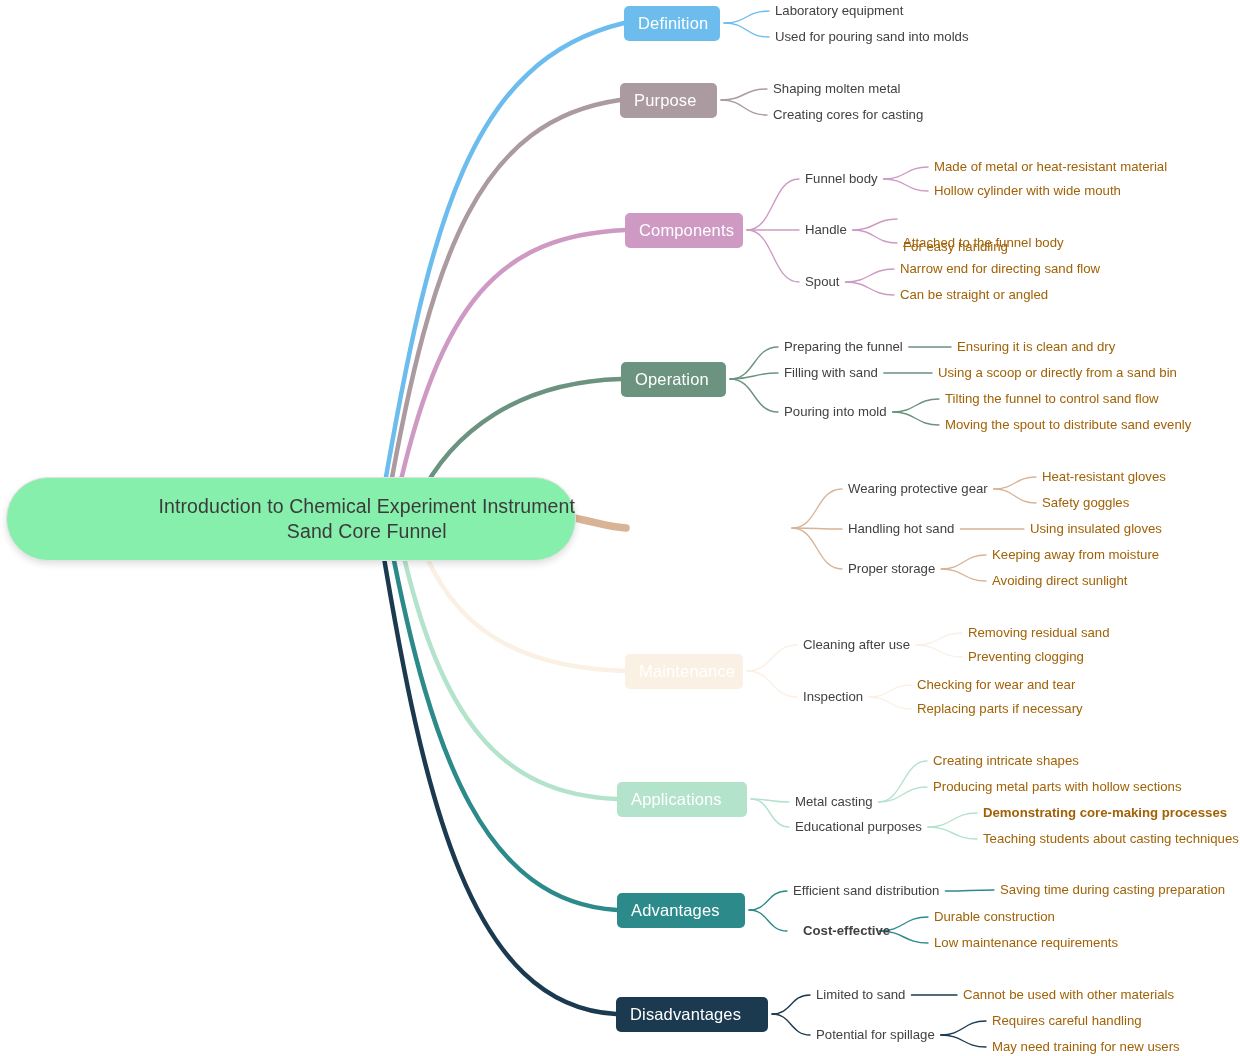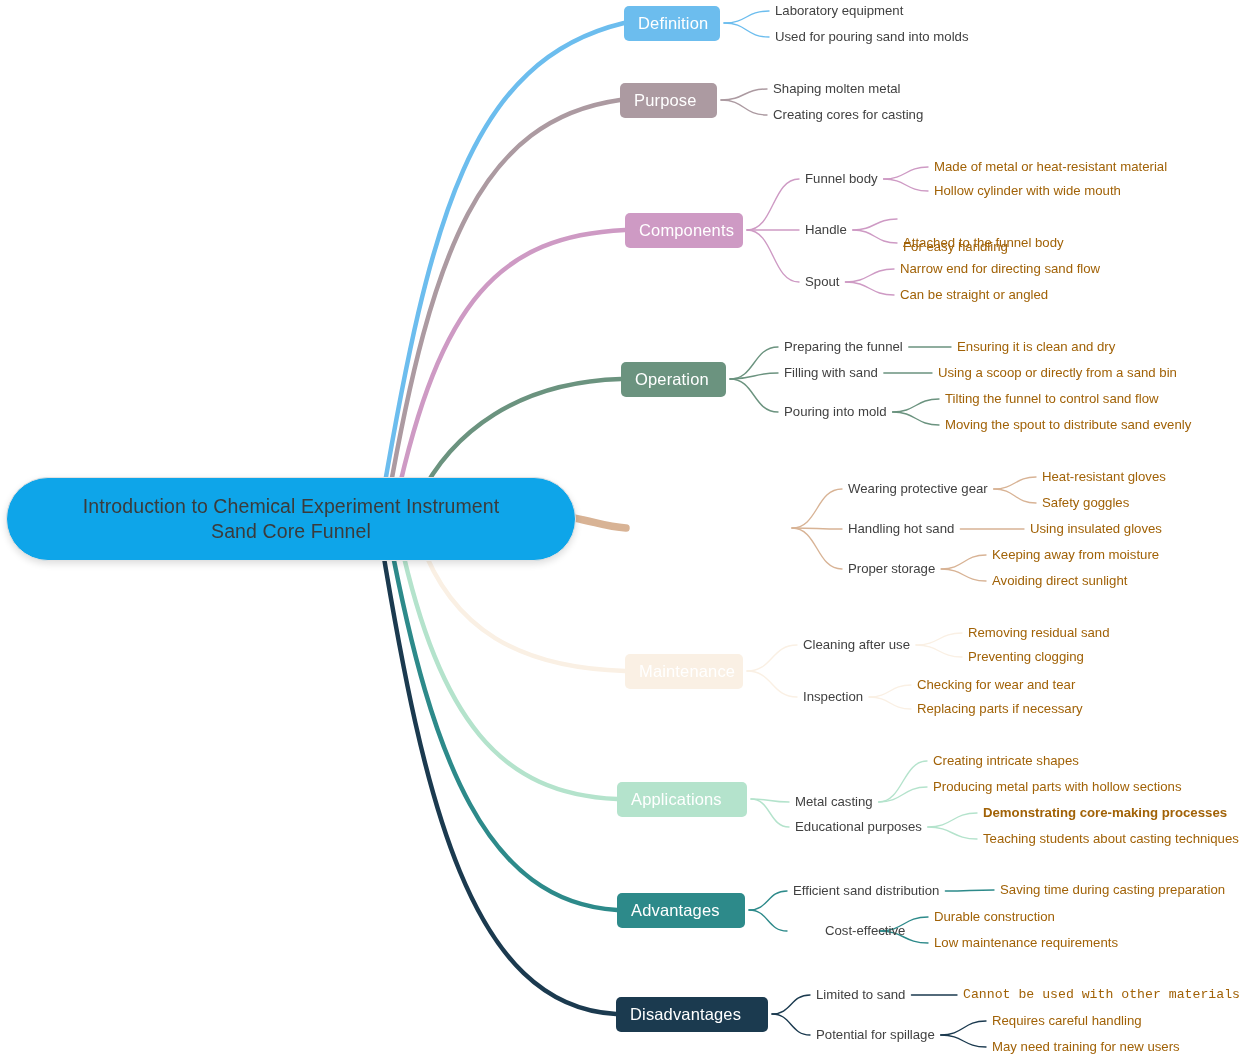--- a/index.html
+++ b/index.html
@@ -10,25 +10,25 @@
     overflow:hidden;
   }
   #stage{position:relative;width:1240px;height:1056px;}
   #wires{position:absolute;left:0;top:0;width:1240px;height:1056px;pointer-events:none;}
 
   
   .root-node{
     position:absolute;
     left:6px;top:477px;
     width:568px;height:82px;
-    background:#0ea5e9;
+    background:#86efac;
     border:1px solid #e2e2e2;
     border-radius:42px;
     box-shadow:0 3px 7px rgba(0,0,0,0.13);
-    display:flex;align-items:center;justify-content:center;
+    display:flex;align-items:center;justify-content:flex-end;
     text-align:center;
     color:#3b3b3b;
     font-size:19.5px;
     line-height:25px;
     letter-spacing:.1px;
     z-index:5;
   }
   .root-node span{display:block;}
 
   
@@ -187,24 +187,24 @@
     <div class="lab l3" style="left: 933px; top: 754px;">Creating intricate shapes</div>
     <div class="lab l3" style="left: 933px; top: 780px;">Producing metal parts with hollow sections</div>
     <div class="lab" style="left: 795px; top: 820px;">Educational purposes</div>
     <div class="lab l3" style="left: 983px; top: 806px; font-weight: bold;">Demonstrating core-making processes</div>
     <div class="lab l3" style="left: 983px; top: 832px;">Teaching students about casting techniques</div>
     <div class="l1" style="left: 617px; top: 892.5px; width: 128px; background: rgb(45, 138, 138);">
       <span>Advantages</span>
     </div>
     <div class="lab" style="left: 793px; top: 884px;">Efficient sand distribution</div>
     <div class="lab l3" style="left: 1000px; top: 883px;">Saving time during casting preparation</div>
-    <div class="lab" style="left: 825px; top: 924px;">Cost-effective</div>
+    <div class="lab" style="left: 803px; top: 924px; font-weight: bold;">Cost-effective</div>
     <div class="lab l3" style="left: 934px; top: 910px;">Durable construction</div>
     <div class="lab l3" style="left: 934px; top: 936px;">Low maintenance requirements</div>
     <div class="l1" style="left: 616px; top: 996.5px; width: 152px; background: rgb(27, 58, 79);">
       <span>Disadvantages</span>
     </div>
     <div class="lab" style="left: 816px; top: 988px;">Limited to sand</div>
-    <div class="lab l3" style="left: 963px; top: 988px; font-family: Liberation Mono, monospace;">Cannot be used with other materials</div>
+    <div class="lab l3" style="left: 963px; top: 988px;">Cannot be used with other materials</div>
     <div class="lab" style="left: 816px; top: 1028px;">Potential for spillage</div>
     <div class="lab l3" style="left: 992px; top: 1014px;">Requires careful handling</div>
     <div class="lab l3" style="left: 992px; top: 1040px;">May need training for new users</div>
   </div>
 
 </body></html>

